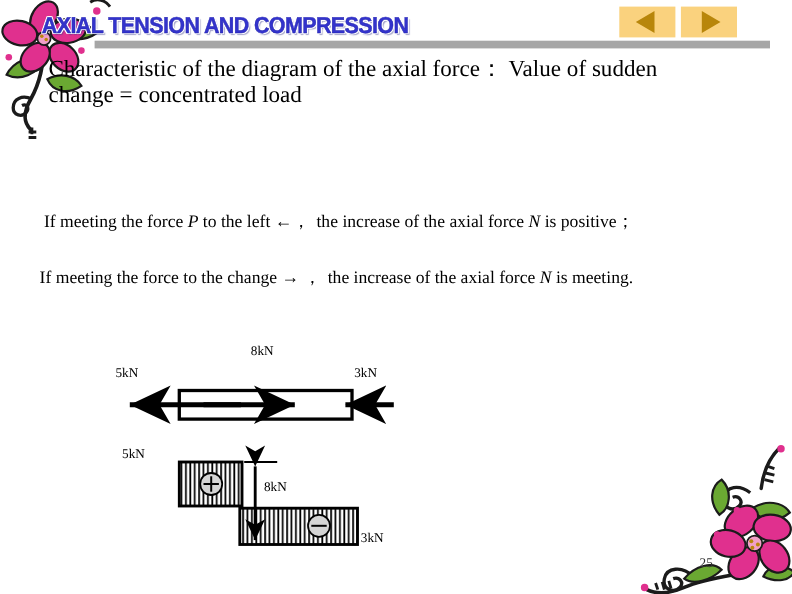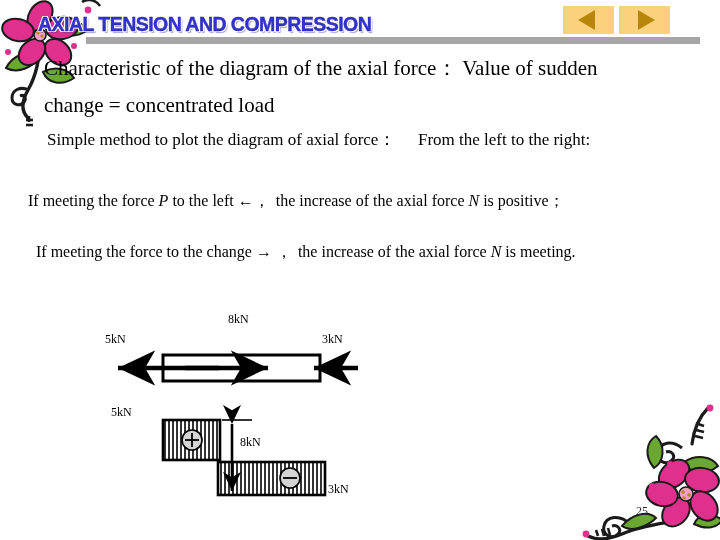--- a/index.html
+++ b/index.html
@@ -81,25 +81,25 @@
   
   .btext {
     position: absolute;
     color: #000000;
     white-space: nowrap;
   }
   #para-characteristic {
     left: 44px; top: 50px;
     width: 600px;
     font-size: 21px;
-    line-height: 37px;
+    line-height: 24px;
     white-space: normal;
   }
   #para-simple   { left: 47px;  top: 128px; font-size: 17px; }
-  #para-left     { left: 28px;  top: 191px; font-size: 16px; }
+  #para-left     { left: 40px;  top: 191px; font-size: 16px; }
   #para-right    { left: 36px;  top: 242px; font-size: 16px; }
   .ital { font-style: italic; }
   .gap  { display: inline-block; width: 14px; }
   .gap-sm { display: inline-block; width: 6px; }
 
   
   #beam-group { position: absolute; left: 0; top: 300px; width: 420px; height: 100px; }
   .lbl {
     position: absolute;
     font-size: 12px;
@@ -167,25 +167,20 @@
 
   <button class="navbtn" id="nav-prev">
     <span class="tri"></span>
   </button>
   <button class="navbtn" id="nav-next">
     <span class="tri"></span>
   </button>
 
   <div class="btext" id="para-characteristic">Characteristic of the diagram of the axial force：  Value of sudden change = concentrated load</div>
 
-  <div class="btext" id="para-simple">
-    <span>Simple method to plot the diagram of axial force：</span>
-    <span class="gap"></span>
-    <span>From the left to the right:</span>
-  </div>
 
   <div class="btext" id="para-left">
     <span>If meeting the force </span><span class="ital">P</span><span> to the left ←，</span><span class="gap-sm"></span><span>the increase of the axial force </span><span class="ital">N</span><span> is positive；</span>
   </div>
 
   <div class="btext" id="para-right">
     <span>If meeting the force to the change </span><span>→</span><span> ，</span><span class="gap-sm"></span><span>the increase of the axial force </span><span class="ital">N</span><span> is meeting.</span>
   </div>
 
   <div id="beam-group">

